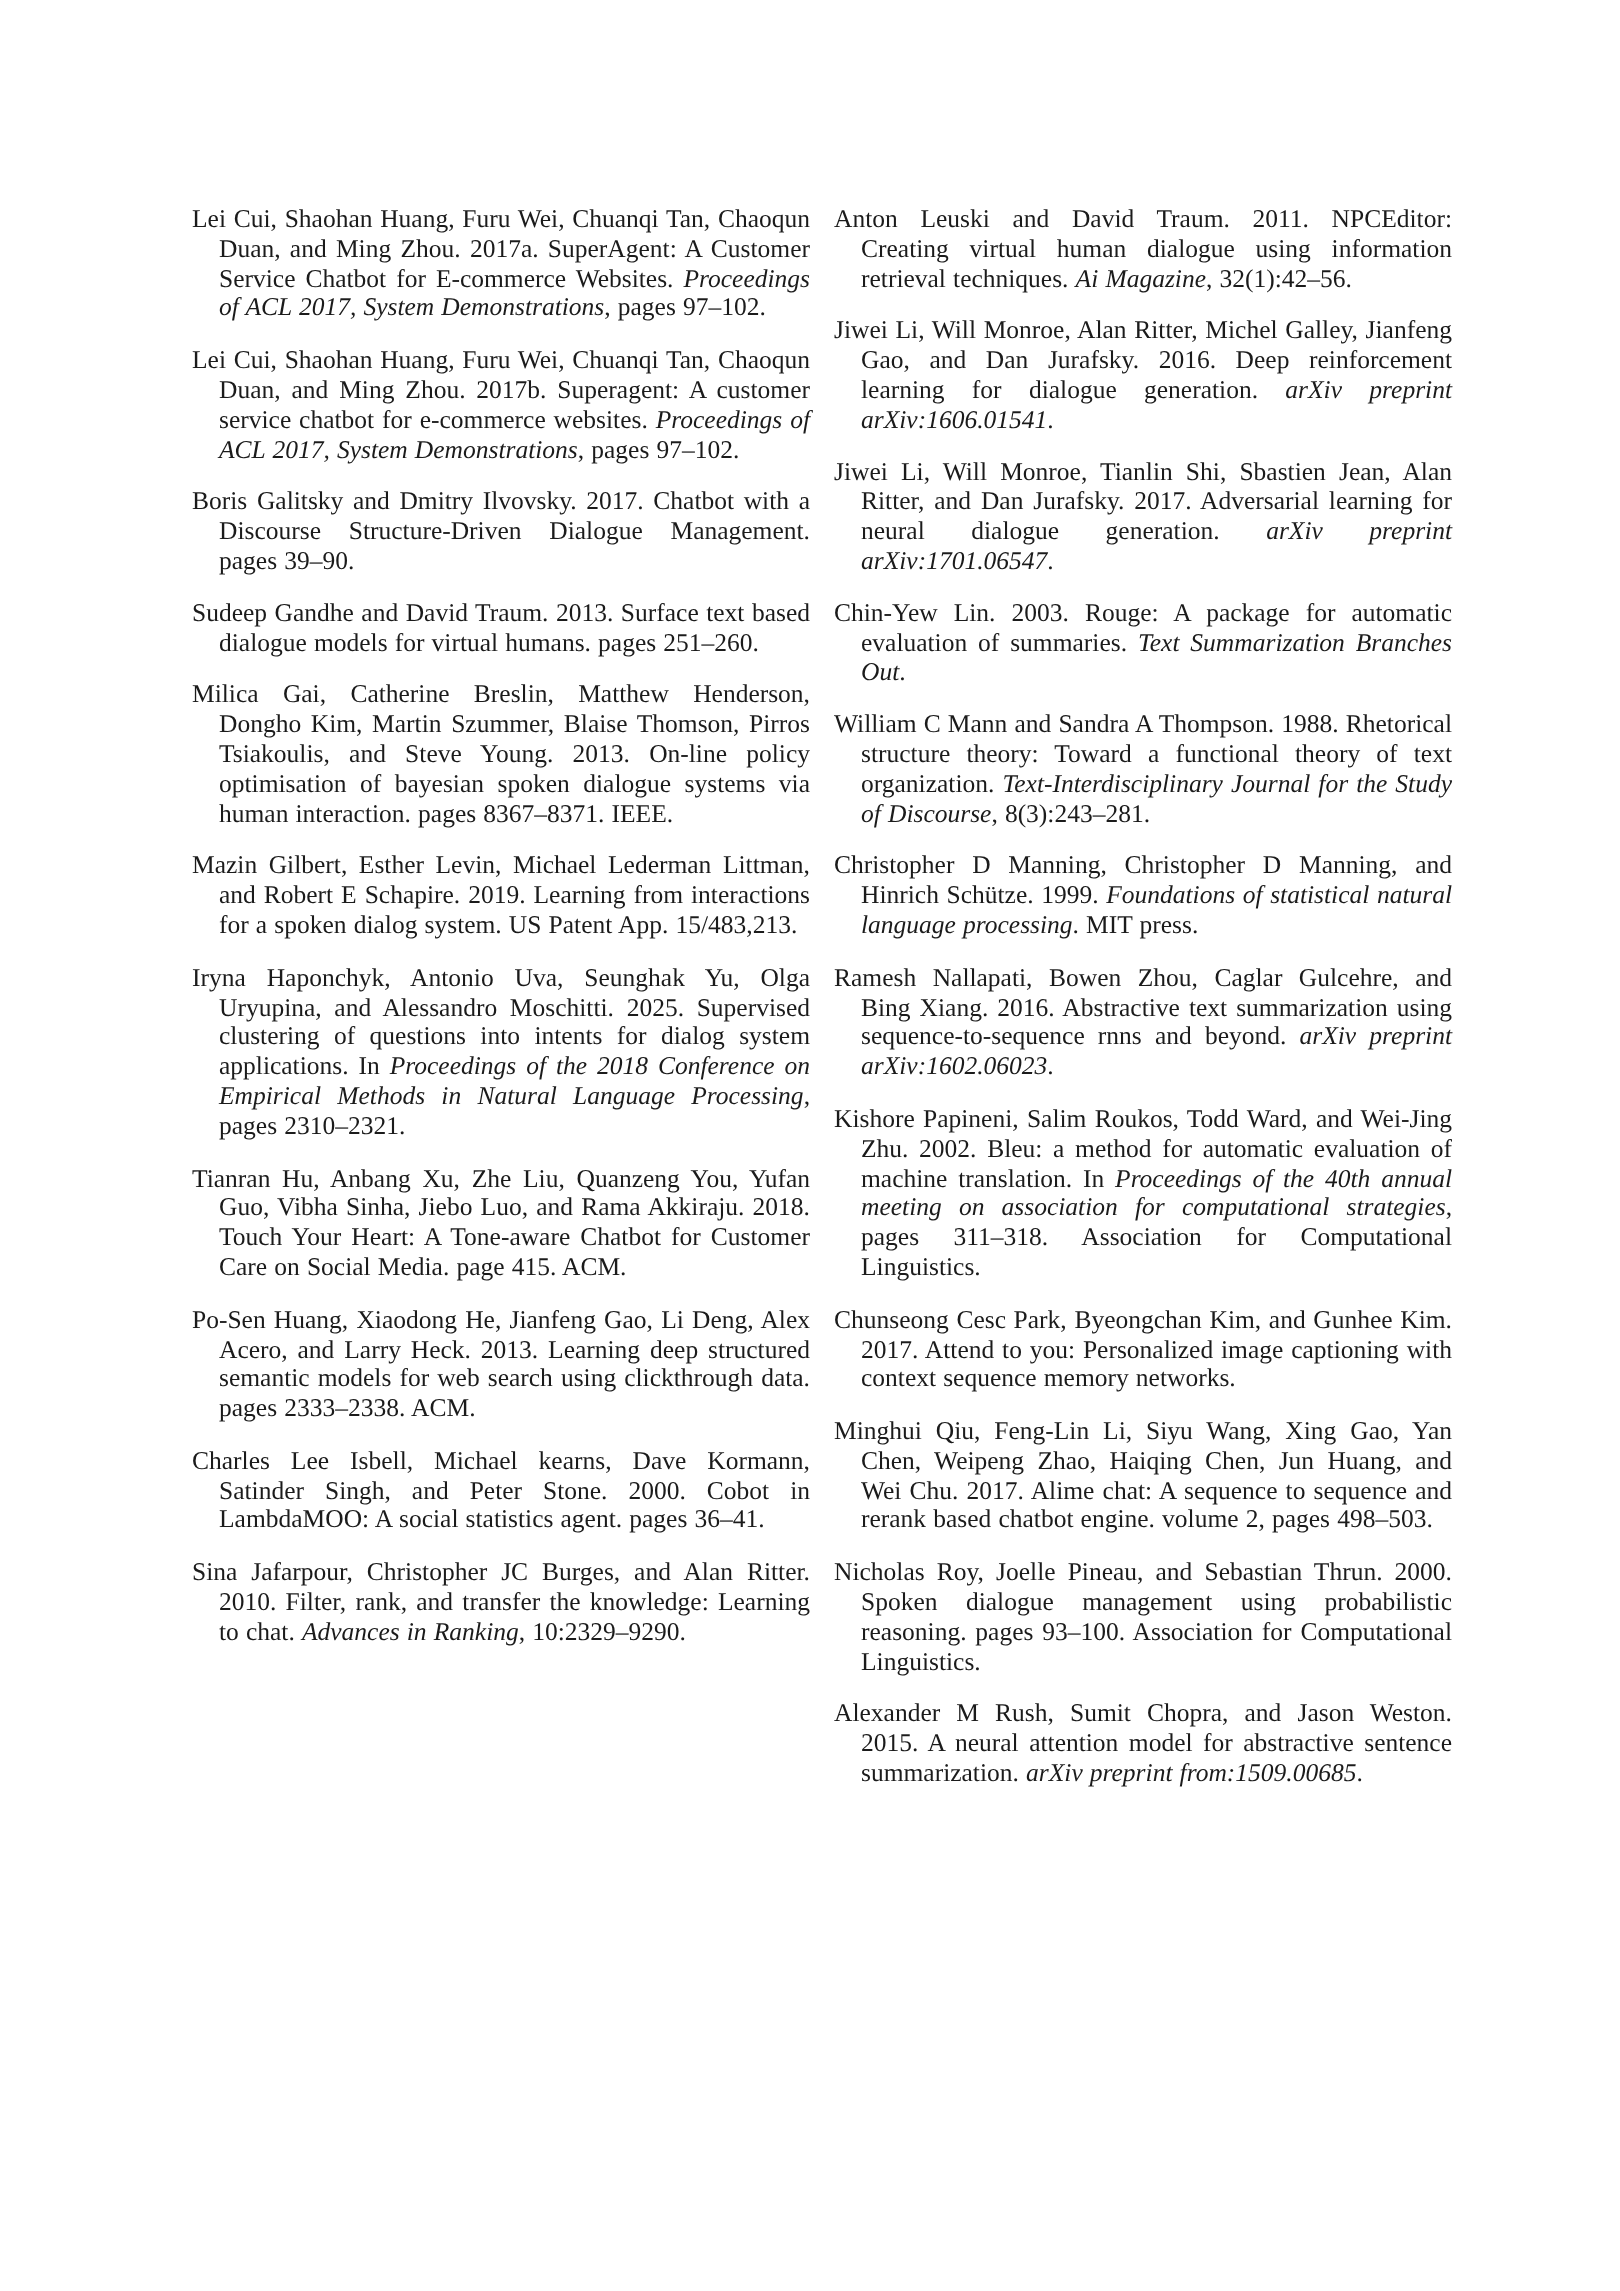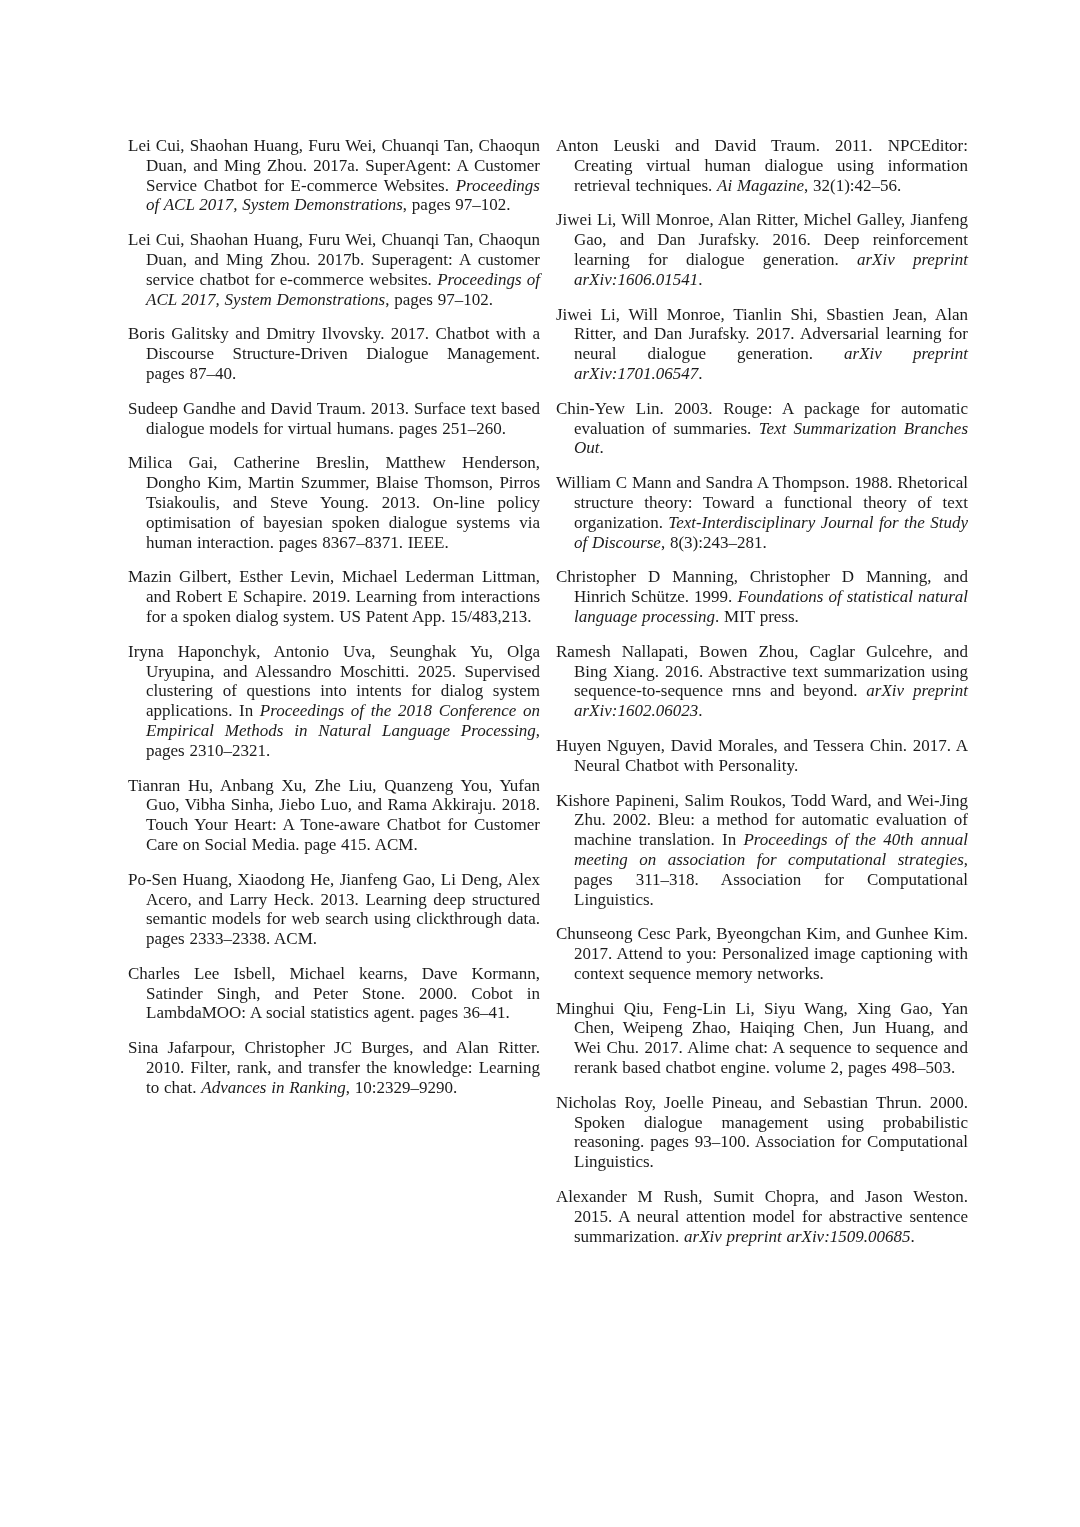--- a/index.html
+++ b/index.html
@@ -41,39 +41,38 @@
   }
 </style>
 </head>
 <body>
 
 <div class="page">
   <div class="columns">
     <div class="col" id="left-col">
         <p class="reference"><span>Lei Cui, Shaohan Huang, Furu Wei, Chuanqi Tan, Chaoqun Duan, and Ming Zhou. 2017a. SuperAgent: A Customer Service Chatbot for E-commerce Websites. </span><i>Proceedings of ACL 2017, System Demonstrations</i><span>, pages 97–102.</span></p>
         <p class="reference"><span>Lei Cui, Shaohan Huang, Furu Wei, Chuanqi Tan, Chaoqun Duan, and Ming Zhou. 2017b. Superagent: A customer service chatbot for e-commerce websites. </span><i>Proceedings of ACL 2017, System Demonstrations</i><span>, pages 97–102.</span></p>
-        <p class="reference"><span>Boris Galitsky and Dmitry Ilvovsky. 2017. Chatbot with a Discourse Structure-Driven Dialogue Management. pages 87–40.</span></p>
+        <p class="reference"><span>Boris Galitsky and Dmitry Ilvovsky. 2017. Chatbot with a Discourse Structure-Driven Dialogue Management. pages 39–90.</span></p>
         <p class="reference"><span>Sudeep Gandhe and David Traum. 2013. Surface text based dialogue models for virtual humans. pages 251–260.</span></p>
         <p class="reference"><span>Milica Gai, Catherine Breslin, Matthew Henderson, Dongho Kim, Martin Szummer, Blaise Thomson, Pirros Tsiakoulis, and Steve Young. 2013. On-line policy optimisation of bayesian spoken dialogue systems via human interaction. pages 8367–8371. IEEE.</span></p>
         <p class="reference"><span>Mazin Gilbert, Esther Levin, Michael Lederman Littman, and Robert E Schapire. 2019. Learning from interactions for a spoken dialog system. US Patent App. 15/483,213.</span></p>
         <p class="reference"><span>Iryna Haponchyk, Antonio Uva, Seunghak Yu, Olga Uryupina, and Alessandro Moschitti. 2025. Supervised clustering of questions into intents for dialog system applications. In </span><i>Proceedings of the 2018 Conference on Empirical Methods in Natural Language Processing</i><span>, pages 2310–2321.</span></p>
         <p class="reference"><span>Tianran Hu, Anbang Xu, Zhe Liu, Quanzeng You, Yufan Guo, Vibha Sinha, Jiebo Luo, and Rama Akkiraju. 2018. Touch Your Heart: A Tone-aware Chatbot for Customer Care on Social Media. page 415. ACM.</span></p>
         <p class="reference"><span>Po-Sen Huang, Xiaodong He, Jianfeng Gao, Li Deng, Alex Acero, and Larry Heck. 2013. Learning deep structured semantic models for web search using clickthrough data. pages 2333–2338. ACM.</span></p>
         <p class="reference"><span>Charles Lee Isbell, Michael kearns, Dave Kormann, Satinder Singh, and Peter Stone. 2000. Cobot in LambdaMOO: A social statistics agent. pages 36–41.</span></p>
         <p class="reference"><span>Sina Jafarpour, Christopher JC Burges, and Alan Ritter. 2010. Filter, rank, and transfer the knowledge: Learning to chat. </span><i>Advances in Ranking</i><span>, 10:2329–9290.</span></p>
       </div>
     <div class="col" id="right-col">
         <p class="reference"><span>Anton Leuski and David Traum. 2011. NPCEditor: Creating virtual human dialogue using information retrieval techniques. </span><i>Ai Magazine</i><span>, 32(1):42–56.</span></p>
         <p class="reference"><span>Jiwei Li, Will Monroe, Alan Ritter, Michel Galley, Jianfeng Gao, and Dan Jurafsky. 2016. Deep reinforcement learning for dialogue generation. </span><i>arXiv preprint arXiv:1606.01541</i><span>.</span></p>
         <p class="reference"><span>Jiwei Li, Will Monroe, Tianlin Shi, Sbastien Jean, Alan Ritter, and Dan Jurafsky. 2017. Adversarial learning for neural dialogue generation. </span><i>arXiv preprint arXiv:1701.06547</i><span>.</span></p>
         <p class="reference"><span>Chin-Yew Lin. 2003. Rouge: A package for automatic evaluation of summaries. </span><i>Text Summarization Branches Out</i><span>.</span></p>
         <p class="reference"><span>William C Mann and Sandra A Thompson. 1988. Rhetorical structure theory: Toward a functional theory of text organization. </span><i>Text-Interdisciplinary Journal for the Study of Discourse</i><span>, 8(3):243–281.</span></p>
         <p class="reference"><span>Christopher D Manning, Christopher D Manning, and Hinrich Schütze. 1999. </span><i>Foundations of statistical natural language processing</i><span>. MIT press.</span></p>
         <p class="reference"><span>Ramesh Nallapati, Bowen Zhou, Caglar Gulcehre, and Bing Xiang. 2016. Abstractive text summarization using sequence-to-sequence rnns and beyond. </span><i>arXiv preprint arXiv:1602.06023</i><span>.</span></p>
-        <p class="reference"><span>Huyen Nguyen, David Morales, and Tessera Chin. 2017. A Neural Chatbot with Personality.</span></p>
         <p class="reference"><span>Kishore Papineni, Salim Roukos, Todd Ward, and Wei-Jing Zhu. 2002. Bleu: a method for automatic evaluation of machine translation. In </span><i>Proceedings of the 40th annual meeting on association for computational strategies</i><span>, pages 311–318. Association for Computational Linguistics.</span></p>
         <p class="reference"><span>Chunseong Cesc Park, Byeongchan Kim, and Gunhee Kim. 2017. Attend to you: Personalized image captioning with context sequence memory networks.</span></p>
         <p class="reference"><span>Minghui Qiu, Feng-Lin Li, Siyu Wang, Xing Gao, Yan Chen, Weipeng Zhao, Haiqing Chen, Jun Huang, and Wei Chu. 2017. Alime chat: A sequence to sequence and rerank based chatbot engine. volume 2, pages 498–503.</span></p>
         <p class="reference"><span>Nicholas Roy, Joelle Pineau, and Sebastian Thrun. 2000. Spoken dialogue management using probabilistic reasoning. pages 93–100. Association for Computational Linguistics.</span></p>
-        <p class="reference"><span>Alexander M Rush, Sumit Chopra, and Jason Weston. 2015. A neural attention model for abstractive sentence summarization. </span><i>arXiv preprint arXiv:1509.00685</i><span>.</span></p>
+        <p class="reference"><span>Alexander M Rush, Sumit Chopra, and Jason Weston. 2015. A neural attention model for abstractive sentence summarization. </span><i>arXiv preprint from:1509.00685</i><span>.</span></p>
       </div>
   </div>
 </div>
 
 </body></html>

